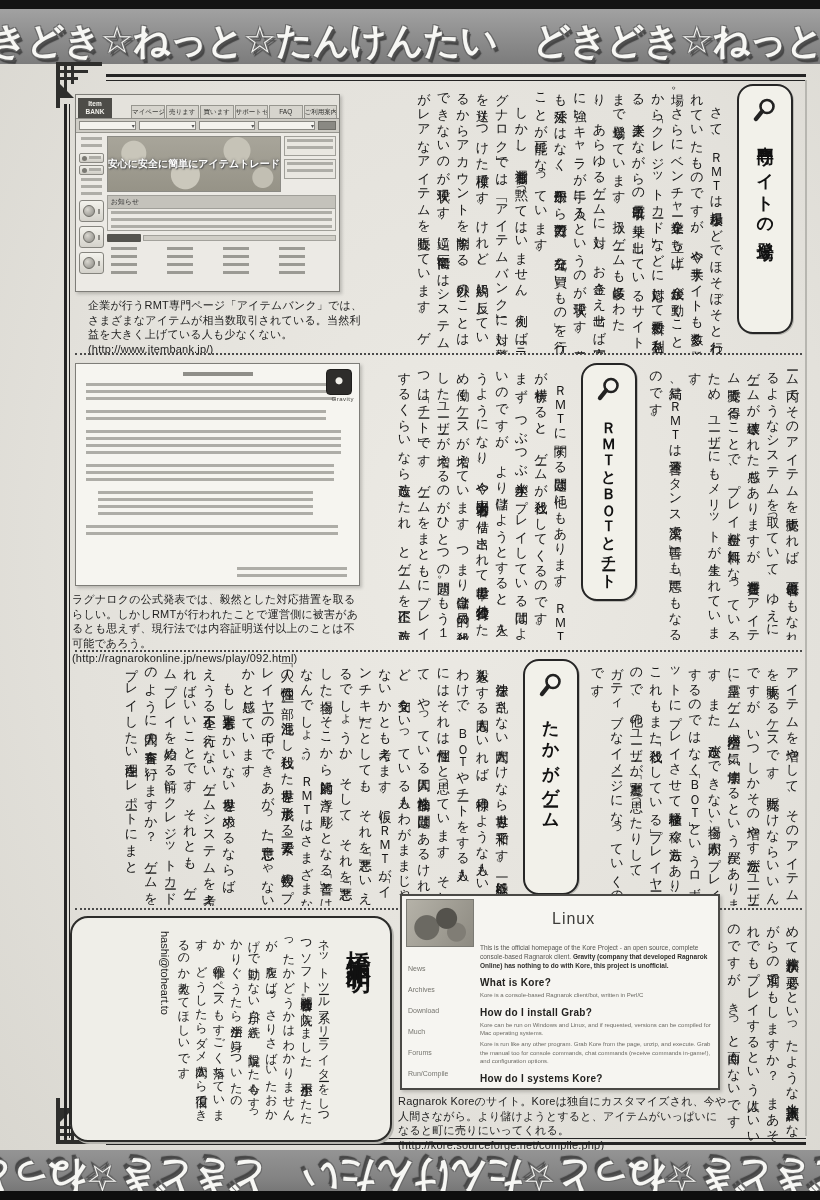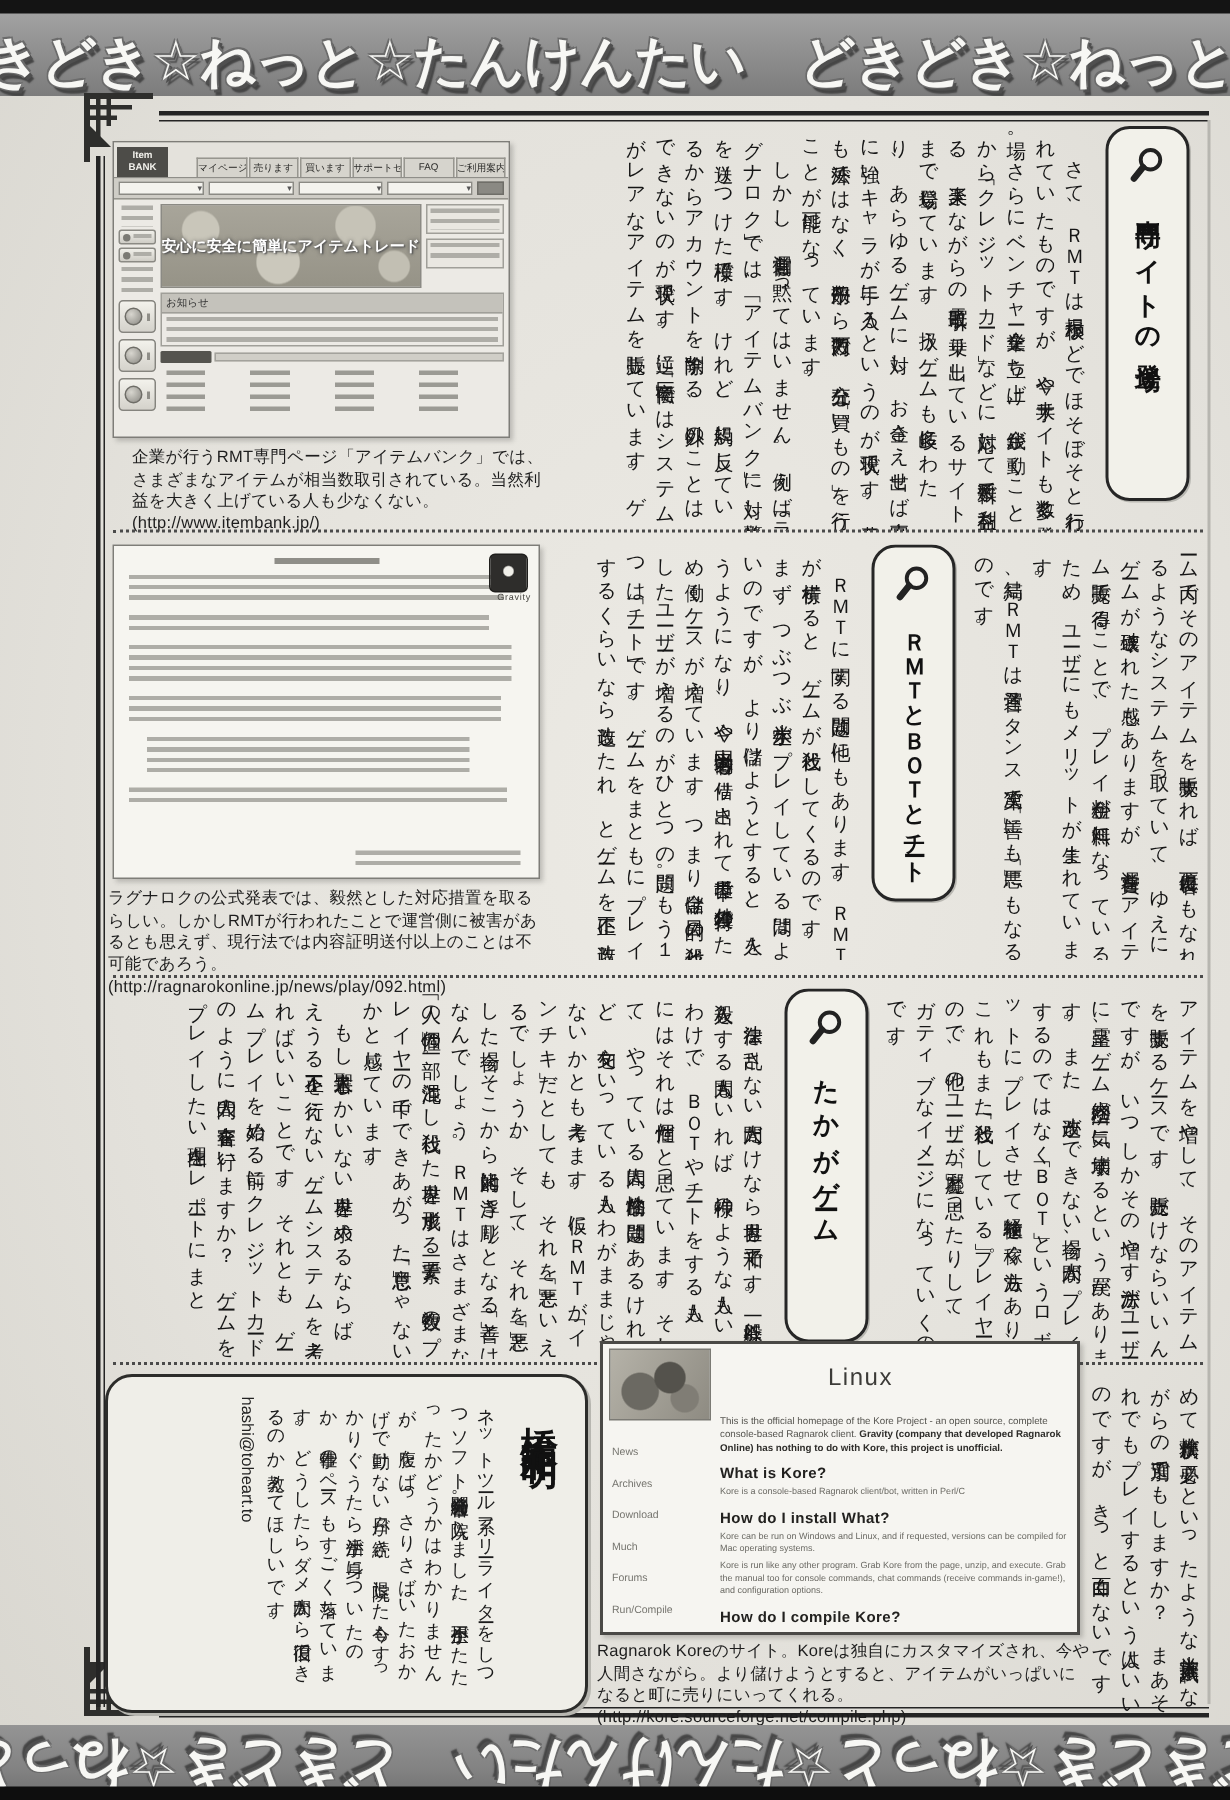--- a/index.html
+++ b/index.html
@@ -316,24 +316,24 @@
     <div>Much</div>
     <div>Forums</div>
     <div>Run/Compile</div>
   </div>
   <div class="s3-main">
     <div class="s3-intro">
       <span>This is the official homepage of the Kore Project - an open source, complete console-based Ragnarok client. </span><b>Gravity (company that developed Ragnarok Online) has nothing to do with Kore, this project is unofficial.</b>
     </div>
     <div class="s3-h">What is Kore?</div>
     <div class="s3-p">Kore is a console-based Ragnarok client/bot, written in Perl/C</div>
-    <div class="s3-h">How do I install What?</div>
+    <div class="s3-h">How do I install Grab?</div>
     <div class="s3-p">Kore can be run on Windows and Linux, and if requested, versions can be compiled for Mac operating systems.</div>
     <div class="s3-p">Kore is run like any other program. Grab Kore from the page, unzip, and execute. Grab the manual too for console commands, chat commands (receive commands in-game!), and configuration options.</div>
-    <div class="s3-h">How do I compile Kore?</div>
+    <div class="s3-h">How do I systems Kore?</div>
     <div class="s3-win">Windows</div>
   </div>
 </div>
 <div class="caption" style="left:398px;top:1094px;width:330px;">Ragnarok Koreのサイト。Koreは独自にカスタマイズされ、今や人間さながら。より儲けようとすると、アイテムがいっぱいになると町に売りにいってくれる。(http://kore.sourceforge.net/compile.php)</div>
 
 <div class="vtext" style="left:722px;top:916px;width:80px;height:226px;">
   <p>めて推薦状が必要、といったような大学推薦入試さながらの選別でもしますか？　まあそれでもプレイするという人はいいのですが、きっと面白くないですよ。</p>
 </div>
 
 <div class="banner banner-bottom">

